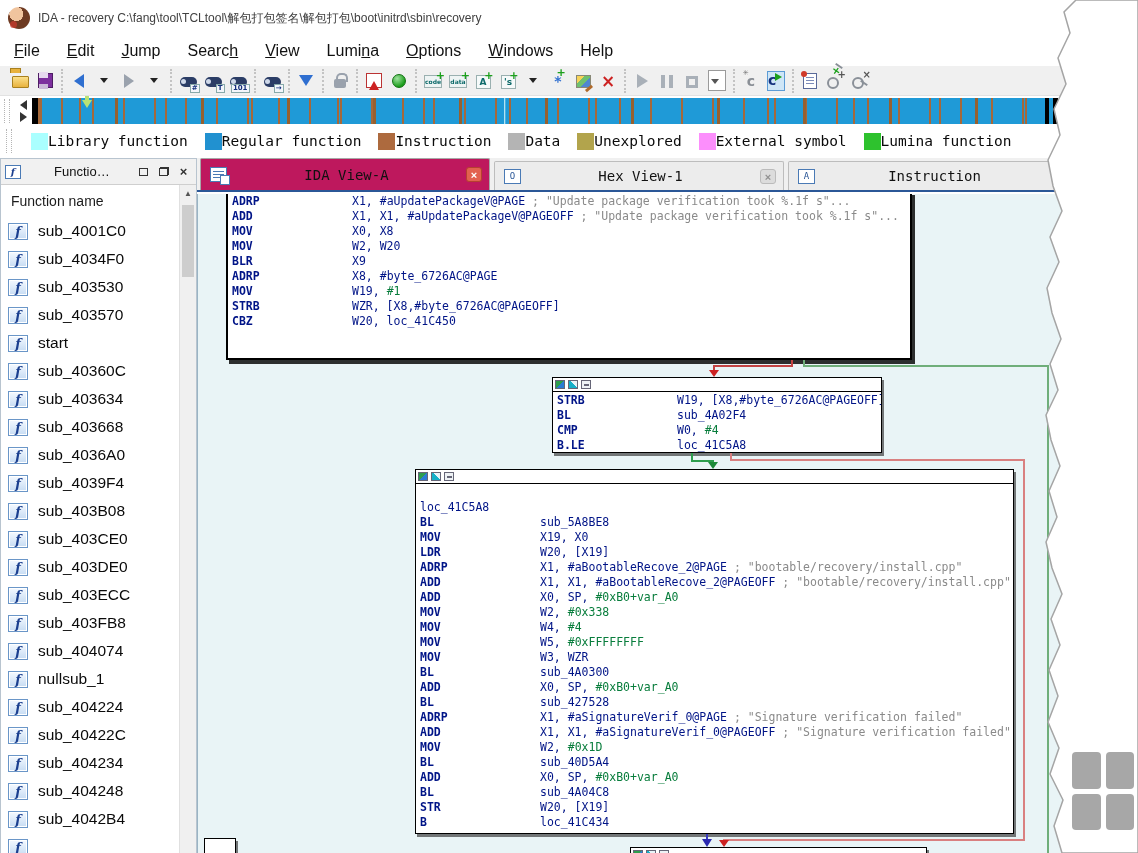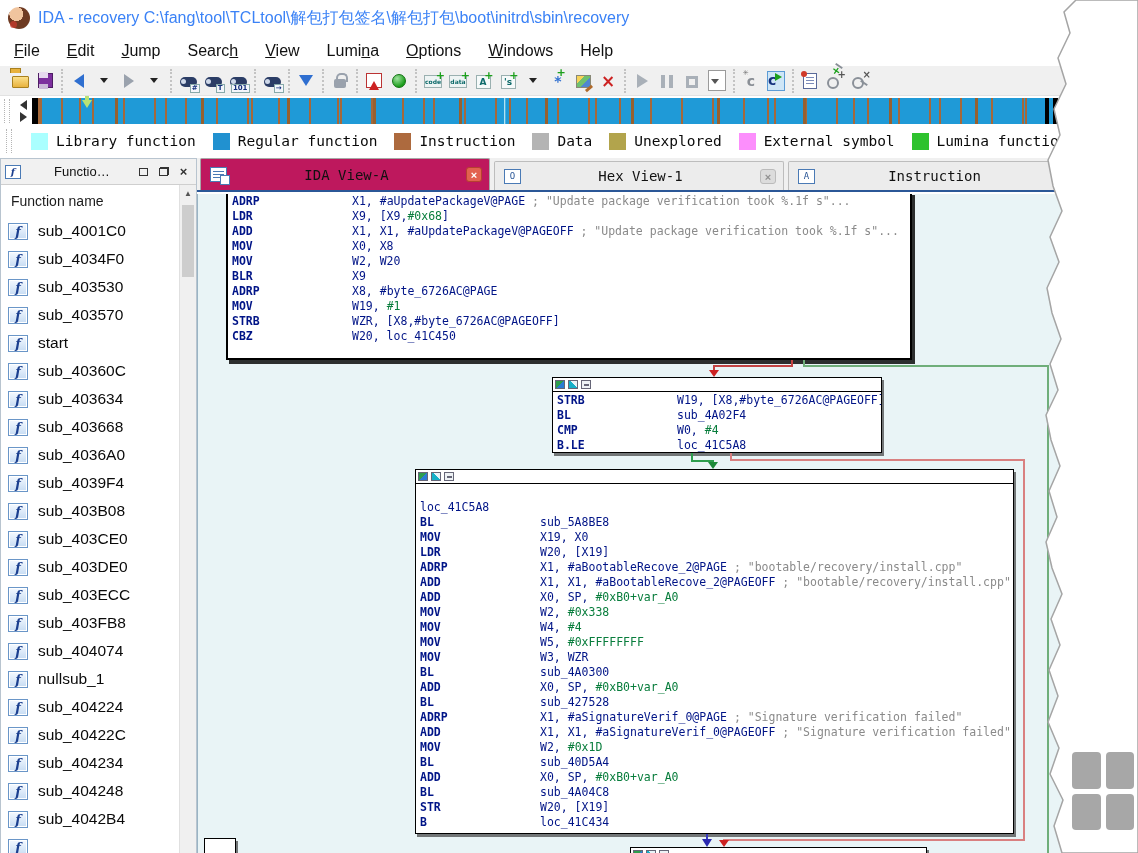--- a/index.html
+++ b/index.html
@@ -7,21 +7,21 @@
   .screen { position:relative; width:1138px; height:853px; background:#fff; overflow:hidden;
             font-family:"Liberation Sans", sans-serif; color:#111; }
 
   
   .titlebar { height:36px; display:flex; align-items:center; padding-left:8px; background:#fff; }
   .app-icon { width:22px; height:22px; border-radius:50%;
               background:radial-gradient(circle at 38% 32%, #f0c49e 0 34%, #6e3a22 35% 78%, #31140a 79%);
               position:relative; flex:0 0 auto; }
   .app-icon::after { content:""; position:absolute; left:2px; bottom:1px; width:7px; height:7px;
               border-radius:50%; background:#c23a2c; opacity:.8; }
-  .title-text { margin-left:8px; font-size:16px; color:#3b82f6; white-space:nowrap; }
+  .title-text { margin-left:8px; font-size:12px; color:#404040; white-space:nowrap; }
 
   
   .menubar { height:30px; display:flex; align-items:center; gap:27px; padding-left:14px; background:#fff; font-size:16px; }
   .menu-item { cursor:default; }
   .menu-item u { text-decoration:underline; }
 
   
   .toolbar { height:30px; background:#f0f0f0; display:flex; align-items:center; border-bottom:1px solid #e2e2e2; }
   .tgroup { display:flex; align-items:center; gap:7px; padding:0 7px; height:24px;
             border-left:2px dotted #c3c3c3; }
@@ -90,21 +90,21 @@
   .navband::after { content:""; position:absolute; right:0; top:0; bottom:0; width:16px;
        background:linear-gradient(90deg, #1f9ad7 0 3px, #000 3px 7px, #1f9ad7 7px 11px, #000 11px 16px); }
   .nav-pos { position:absolute; left:50px; top:2px; width:0; height:0; z-index:2;
        border:5px solid transparent; border-top:8px solid #b9e273; }
   .nav-pos::before { content:""; position:absolute; left:-2px; top:-12px; width:4px; height:5px; background:#b9e273; }
 
   
   .legend { height:30px; background:#fff; display:flex; align-items:center; gap:17px; padding-left:6px;
             font-family:"DejaVu Sans Mono", monospace; font-size:14.5px; color:#0a0a0a; }
   .legend::before { content:""; width:4px; height:24px; border-left:1px dotted #b5b5b5; border-right:1px dotted #b5b5b5; margin-right:2px; }
-  .lg-item { display:flex; align-items:center; gap:8px; white-space:nowrap; }
+  .lg-item { display:flex; align-items:center; white-space:nowrap; }
   .lg-swatch { width:17px; height:17px; flex:0 0 auto; }
 
   
   .main { position:absolute; left:0; top:158px; right:0; bottom:0; }
 
   
   .func-panel { position:absolute; left:0; top:0; width:197px; bottom:0; background:#fff; border:1px solid #b8c4cf; border-bottom:none; }
   .fp-title { height:26px; background:#f1f1f1; border-bottom:1px solid #cfcfcf; display:flex; align-items:center; padding:0 4px; font-size:13px; }
   .fp-title-ico { width:16px; height:14px; border:1px solid #4a7ab5; background:#fff; color:#1b3f8f;
                   font:italic bold 10px/12px "DejaVu Serif", serif; text-align:center; margin-right:5px; }
@@ -549,21 +549,20 @@
             <div class="gb-body">
               <div class="asm-row"><span class="mn">STRB</span><span class="opn">W19, [X8,</span><span class="opn">#byte_6726AC@PAGEOFF</span><span class="opn">]</span></div>
               <div class="asm-row"><span class="mn">BL</span><span class="opn">sub_4A02F4</span></div>
               <div class="asm-row"><span class="mn">CMP</span><span class="opn">W0, </span><span class="imm">#4</span></div>
               <div class="asm-row"><span class="mn">B.LE</span><span class="opn">loc_41C5A8</span></div>
             </div>
           </div>
           <div class="gblock heavy" style="left: 28px; top: -3px; width: 686px; height: 169px;">
             <div class="gb-body">
               <div class="asm-row"><span class="mn">ADRP</span><span class="opn">X1, </span><span class="opn">#aUpdatePackageV@PAGE</span><span class="cmt"> ; "Update package verification took %.1f s"...</span></div>
-              <div class="asm-row"><span class="mn">LDR</span><span class="opn">X9, [X9,</span><span class="imm">#0x68</span><span class="opn">]</span></div>
               <div class="asm-row"><span class="mn">ADD</span><span class="opn">X1, X1, </span><span class="opn">#aUpdatePackageV@PAGEOFF</span><span class="cmt"> ; "Update package verification took %.1f s"...</span></div>
               <div class="asm-row"><span class="mn">MOV</span><span class="opn">X0, X8</span></div>
               <div class="asm-row"><span class="mn">MOV</span><span class="opn">W2, W20</span></div>
               <div class="asm-row"><span class="mn">BLR</span><span class="opn">X9</span></div>
               <div class="asm-row"><span class="mn">ADRP</span><span class="opn">X8, </span><span class="opn">#byte_6726AC@PAGE</span></div>
               <div class="asm-row"><span class="mn">MOV</span><span class="opn">W19, </span><span class="imm">#1</span></div>
               <div class="asm-row"><span class="mn">STRB</span><span class="opn">WZR, [X8,</span><span class="opn">#byte_6726AC@PAGEOFF</span><span class="opn">]</span></div>
               <div class="asm-row"><span class="mn">CBZ</span><span class="opn">W20, loc_41C450</span></div>
             </div>
           </div>

